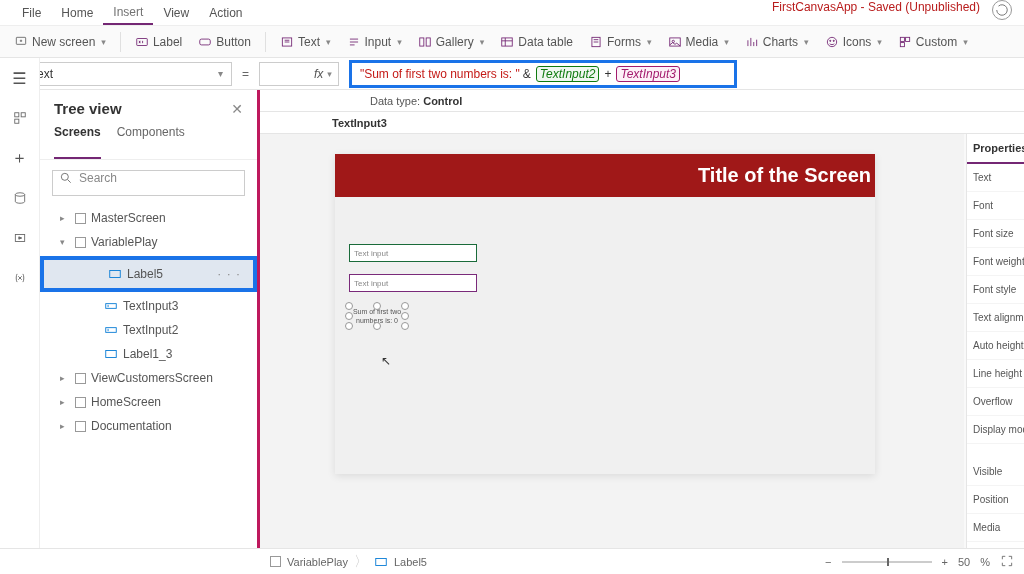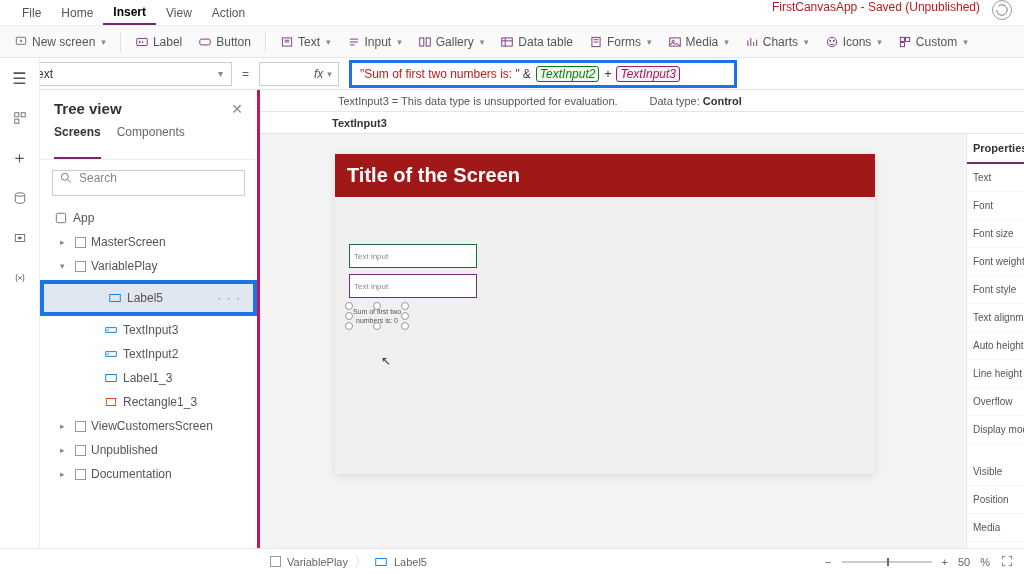--- a/index.html
+++ b/index.html
@@ -1,21 +1,21 @@
 <!DOCTYPE html>
 <html><head>
 <meta charset="utf-8">
 <style>
 * { margin: 0; padding: 0; box-sizing: border-box; font-family: "Segoe UI", Arial, sans-serif; }
 body { width: 1024px; height: 574px; background: #f9f9f9; overflow: hidden; position: relative; }
 
 
 .menubar { height: 26px; background: #fff; display: flex; padding: 0 12px; font-size: 12px; color: #555; border-bottom: 1px solid #eee; }
 .menubar .menu-item { padding: 0 10px; cursor: pointer; height: 100%; display: flex; align-items: center; }
-.menubar .menu-item.active { color: #000000; border-bottom: 2px solid #742774; font-weight: bold; }
+.menubar .menu-item.active { color: #737373; border-bottom: 2px solid #742774; }
 .menubar .app-title { margin-left: auto; color: #b91c1c; font-size: 12px; padding-right: 6px; }
 .menubar .user-icon { width: 20px; height: 20px; border-radius: 50%; border: 1px solid #999; display: flex; align-items: center; justify-content: center; font-size: 12px; color: #999; margin-left: 6px; }
 
 
 .ribbon { height: 32px; background: #fafafa; border-bottom: 1px solid #e5e5e5; display: flex; align-items: center; padding: 0 8px; font-size: 12px; color: #555; gap: 4px; }
 .ribbon-item { display: flex; align-items: center; gap: 4px; padding: 3px 6px; cursor: pointer; border-radius: 2px; }
 .ribbon-item .rcaret { font-size: 9px; color: #888; margin-left: 2px; }
 .ribbon-sep { width: 1px; height: 20px; background: #e0e0e0; margin: 0 4px; }
 
 
@@ -60,22 +60,22 @@
 .tv-node .caret { width: 10px; font-size: 9px; color: #888; }
 .tv-node .icon { width: 14px; height: 14px; display: flex; align-items: center; justify-content: center; }
 .tv-checkbox { width: 11px; height: 11px; border: 1px solid #999; }
 .tv-selected-wrap { border: 4px solid #1a73e8; background: #f0f6ff; margin: 2px 0; }
 .tv-selected-wrap .tv-node { background: #e0e7f0; height: 28px; }
 .tv-dots { margin-left: auto; margin-right: 12px; color: #888; letter-spacing: 1px; }
 
 
 .canvas-area { position: absolute; left: 260px; top: 134px; right: 60px; bottom: 26px; background: #f3f3f3; overflow: hidden; }
 .canvas-stage { position: absolute; left: 75px; top: 20px; width: 540px; height: 320px; background: #f0f0f0; box-shadow: 0 2px 8px rgba(0,0,0,0.1); }
-.screen-title { background: #a01818; color: #fff; font-size: 20px; font-weight: 700; text-align: left; padding: 10px 12px; }
-.text-input { position: absolute; width: 128px; height: 24px; font-size: 8px; padding: 2px 4px; display: flex; align-items: center; background: #fff; }
+.screen-title { background: #a01818; color: #fff; font-size: 20px; font-weight: 700; text-align: right; padding: 10px 4px; }
+.text-input { position: absolute; width: 128px; height: 18px; font-size: 8px; padding: 2px 4px; display: flex; align-items: center; background: #fff; }
 .ti1 { top: 90px; left: 14px; border: 1px solid #1a6b3a; color: #888; }
 .ti2 { top: 120px; left: 14px; border: 1px solid #7a2a7a; color: #888; }
 .label-sel { position: absolute; top: 152px; left: 14px; width: 56px; height: 20px; font-size: 7px; color: #555; line-height: 9px; text-align: center; padding: 1px; }
 .sel-handle { position: absolute; width: 8px; height: 8px; border: 1px solid #999; background: #fff; border-radius: 50%; }
 .h-tl { top: -4px; left: -4px; } .h-tr { top: -4px; right: -4px; }
 .h-bl { bottom: -4px; left: -4px; } .h-br { bottom: -4px; right: -4px; }
 .h-ml { top: 50%; left: -4px; transform: translateY(-50%); }
 .h-mr { top: 50%; right: -4px; transform: translateY(-50%); }
 .h-mt { left: 50%; top: -4px; transform: translateX(-50%); }
 .h-mb { left: 50%; bottom: -4px; transform: translateX(-50%); }
@@ -227,21 +227,20 @@
   <div class="formula-box">
     <span class="str">"Sum of first two numbers is: "</span>
     <span class="op">&amp;</span>
     <span class="ctrl1">TextInput2</span>
     <span class="op">+</span>
     <span class="ctrl2">TextInput3</span>
   </div>
 </div>
 
 <div class="infobar">
-  <span>TextInput3  =  This data type is unsupported for evaluation.</span>
   <span class="datatype">
     <span>Data type:</span>
     <b>Control</b>
   </span>
 </div>
 
 <div class="ctrlbar">
   <span>TextInput3</span>
 </div>
 
@@ -284,28 +283,20 @@
     <div class="tv-tab">Components</div>
   </div>
   <div class="tv-search">
     <svg class="svg-i" viewBox="0 0 24 24">
         <circle cx="10" cy="10" r="6"></circle>
         <path d="M15 15l5 5"></path>
       </svg>
     <span>Search</span>
   </div>
   <div class="tv-list">
-    <div class="tv-node">
-      <span class="icon">
-        <svg class="svg-i" viewBox="0 0 24 24">
-            <rect x="4" y="4" width="16" height="16" rx="2"></rect>
-          </svg>
-      </span>
-      <span>App</span>
-    </div>
 
     <div class="tv-node level1">
       <span class="caret">▸</span>
       <span class="tv-checkbox"></span>
       <span>MasterScreen</span>
     </div>
 
     <div class="tv-node level1">
       <span class="caret">▾</span>
       <span class="tv-checkbox"></span>
@@ -343,38 +334,30 @@
       <span>TextInput2</span>
     </div>
     <div class="tv-node level3">
       <span class="icon">
         <svg class="svg-i" viewBox="0 0 24 24" style="stroke:#0078d4">
             <rect x="3" y="6" width="18" height="12"></rect>
           </svg>
       </span>
       <span>Label1_3</span>
     </div>
-    <div class="tv-node level3">
-      <span class="icon">
-        <svg class="svg-i" viewBox="0 0 24 24" style="stroke:#d83b01">
-            <rect x="4" y="6" width="16" height="12"></rect>
-          </svg>
-      </span>
-      <span>Rectangle1_3</span>
-    </div>
 
     <div class="tv-node level1">
       <span class="caret">▸</span>
       <span class="tv-checkbox"></span>
       <span>ViewCustomersScreen</span>
     </div>
     <div class="tv-node level1">
       <span class="caret">▸</span>
       <span class="tv-checkbox"></span>
-      <span>Unpublished</span>
+      <span>HomeScreen</span>
     </div>
     <div class="tv-node level1">
       <span class="caret">▸</span>
       <span class="tv-checkbox"></span>
       <span>Documentation</span>
     </div>
   </div>
 </div>
 
 <div class="canvas-area">

